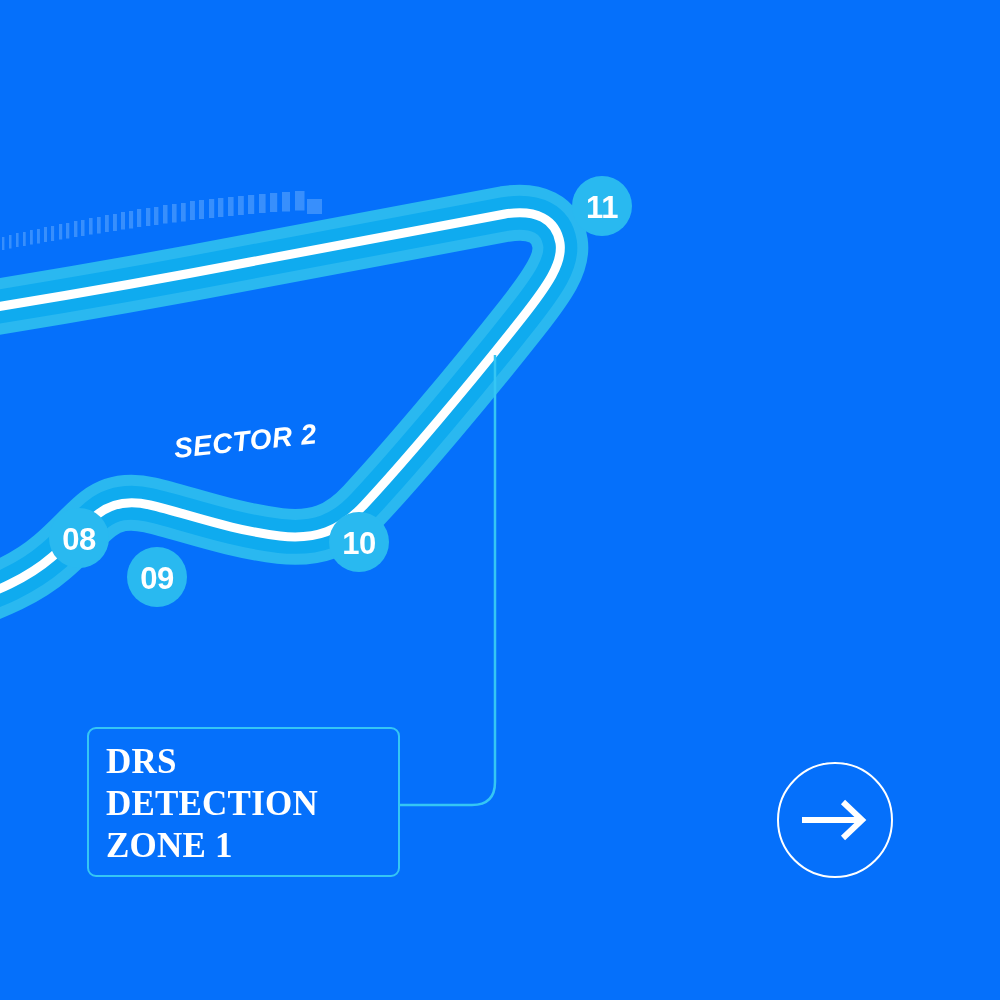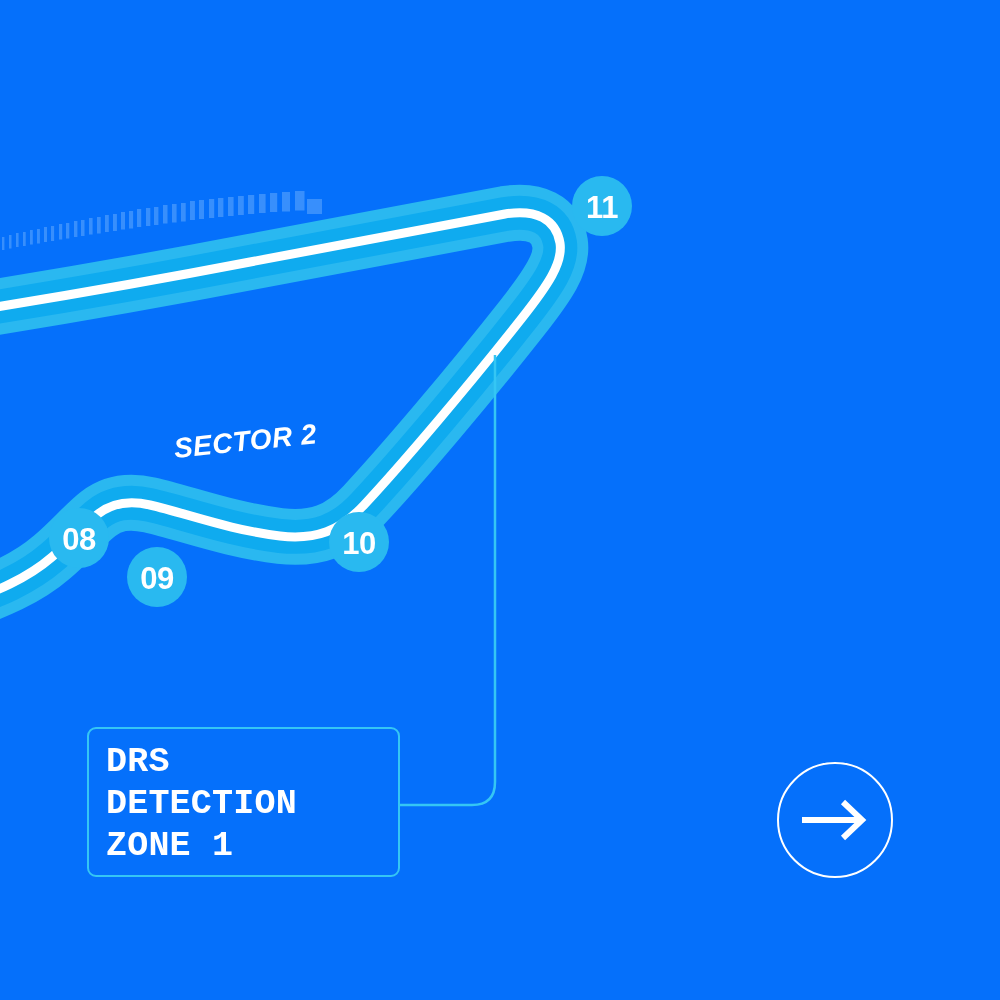--- a/index.html
+++ b/index.html
@@ -50,21 +50,21 @@
     box-sizing: border-box;
     border: 2px solid #35c6f4;
     border-radius: 9px;
     background: transparent;
   }
   #drs-callout .drs-text {
     position: absolute;
     left: 17px;
     top: 12px;
     color: #ffffff;
-    font-family: Liberation Mono, monospace;
+    font-family: Liberation Serif, serif;
     font-weight: bold;
     font-size: 35px;
     line-height: 42px;
     letter-spacing: 0.2px;
     white-space: pre-line;
   }
 
   
   #next-button {
     position: absolute;

